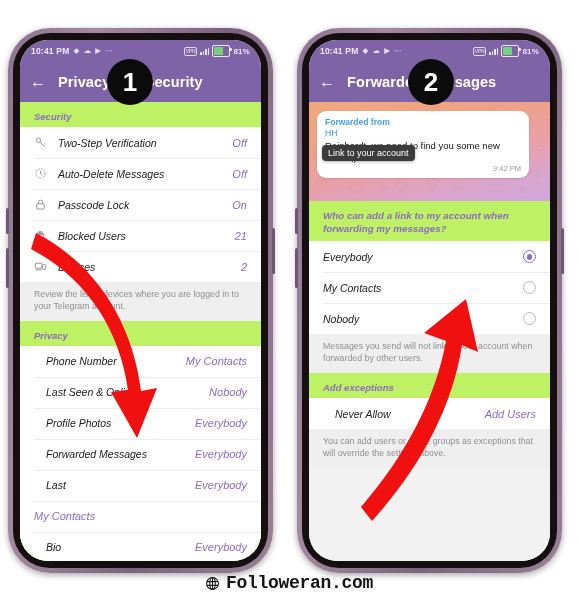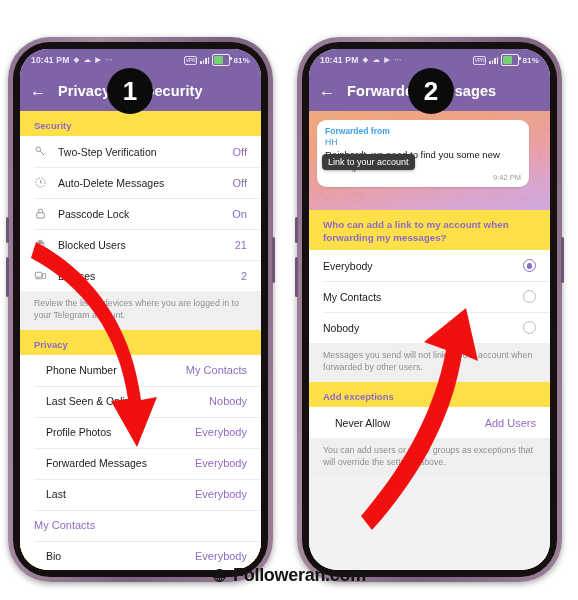--- a/index.html
+++ b/index.html
@@ -2,21 +2,21 @@
 <html><head>
 <meta charset="utf-8">
 <style>
   html,body{margin:0;padding:0;}
   body{
     width:578px;height:600px;overflow:hidden;
     background:#ffffff;
     font-family:"Liberation Sans", sans-serif;
     position:relative;
   }
-  .stage{position:absolute;inset:0;margin-top:9px;}
+  .stage{position:absolute;inset:0;}
 
   
   .phone{position:absolute;top:28px;width:265px;height:545px;}
   .phone.left{left:8px;}
   .phone.right{left:297px;}
   .outer-frame{
     position:absolute;inset:0;border-radius:42px;
     background:linear-gradient(100deg,#8d7392 0%,#a4899f 25%,#7c6280 60%,#9a8096 100%);
     box-shadow:0 2px 6px rgba(0,0,0,.35);
   }
@@ -62,21 +62,21 @@
   
   .appbar{
     height:40px;background:#7e64a6;color:#fff;
     display:flex;align-items:center;padding:0 10px;
   }
   .back-arrow{font-size:16px;width:22px;line-height:1;opacity:.97;}
   .appbar-title{font-size:14.5px;font-weight:700;margin-left:6px;letter-spacing:.1px;}
 
   
   .content{background:#f2f2f3;height:calc(100% - 62px);overflow:hidden;}
-  .white{background:#fde047;}
+  .white{background:#bef264;font-style:italic;}
   .sec-head{
     padding:9px 14px 5px;font-size:9.5px;font-weight:700;color:#8e6bc4;
   }
   .row{
     display:flex;align-items:center;min-height:31px;
     padding:0 14px;background:#fff;position:relative;
   }
   .row + .row::before{
     content:"";position:absolute;left:14px;right:0;top:0;height:1px;background:#ececec;
   }
@@ -136,22 +136,22 @@
     font-size:26px;font-weight:700;z-index:40;
   }
   .badge.one{left:107px;top:59px;}
   .badge.two{left:408px;top:59px;}
 
   
   .arrow-svg{position:absolute;inset:0;pointer-events:none;z-index:35;}
 
   
   .footer{
-    position:absolute;left:0;right:0;bottom:12px;height:26px;
-    display:flex;align-items:center;justify-content:center;gap:6px;z-index:50;
+    position:absolute;left:0;right:0;bottom:4px;height:26px;
+    display:flex;align-items:center;justify-content:center;gap:6px;z-index:50;font-family:Liberation Mono, monospace;
   }
   .footer .globe{width:15px;height:15px;display:block;}
   .footer .brand{
     font-size:18px;font-weight:700;color:#151515;letter-spacing:-.3px;
   }
 </style>
 </head>
 <body>
 
 <div class="stage">

